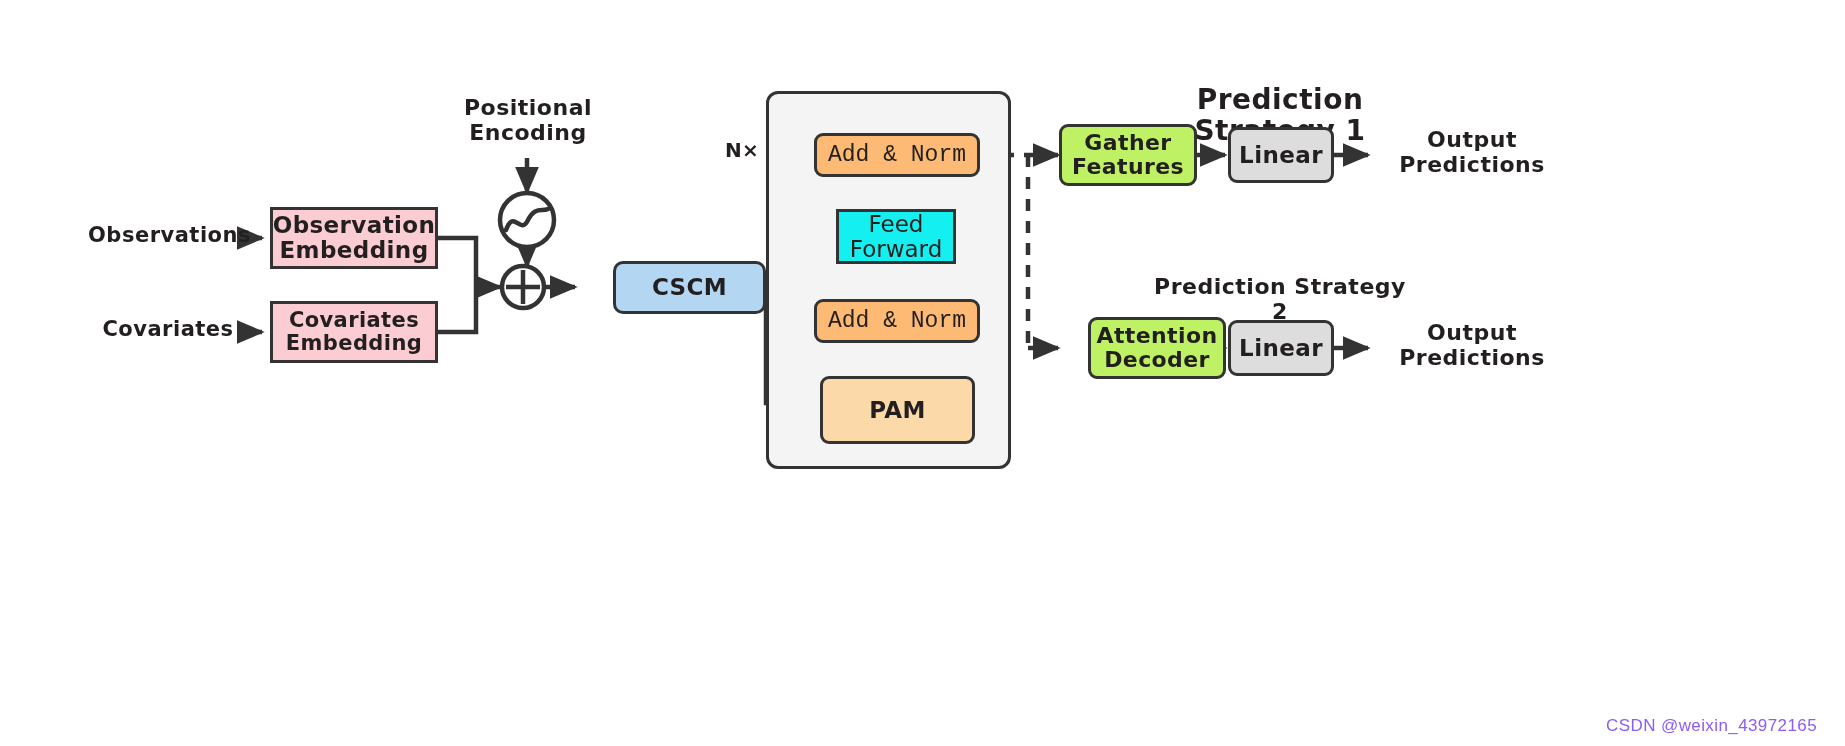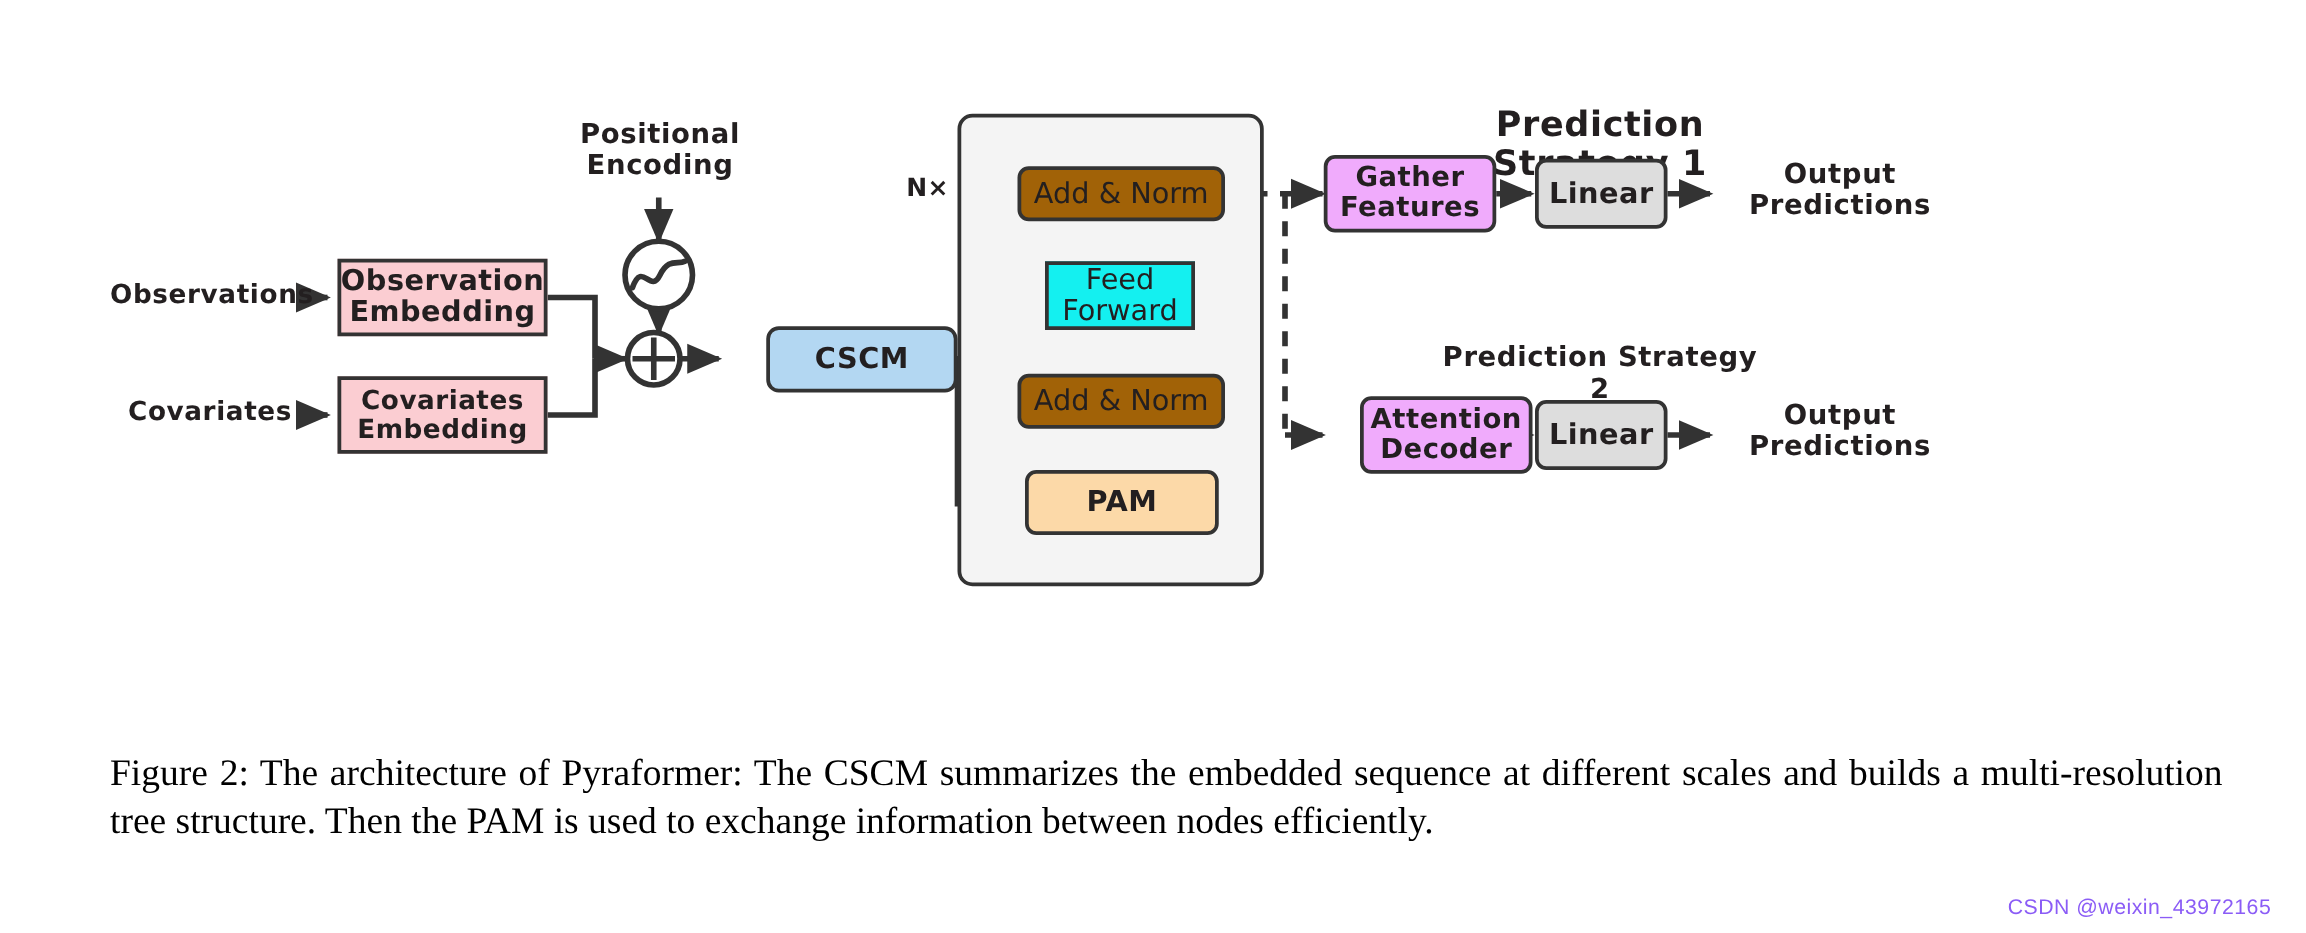--- a/index.html
+++ b/index.html
@@ -34,24 +34,24 @@
     align-items: center;
     justify-content: center;
     text-align: center;
     line-height: 1.08;
     color: #231f20;
     border: 3px solid #333333;
     white-space: pre-line;
   }
   .node.pink   { background: #fbcdd2; }
   .node.blue   { background: #b3d7f2; border-radius: 10px; }
-  .node.cream  { background: #a16207; border-radius: 9px; }
+  .node.cream  { background: #fdba74; border-radius: 9px; font-family: Liberation Mono, monospace; }
   .node.cyan   { background: #14f0f0; }
   .node.orange { background: #fcd9a8; border-radius: 9px; }
-  .node.yellow { background: #f0abfc; border-radius: 9px; }
+  .node.yellow { background: #bef264; border-radius: 9px; }
   .node.grey   { background: #dddddd; border-radius: 9px; }
 
   .bold   { font-weight: bold; letter-spacing: 0.4px; }
   .reg    { font-weight: normal; }
 
   
   .label {
     position: absolute;
     color: #231f20;
     text-align: center;
@@ -204,29 +204,28 @@
 
   <div class="node blue bold" style="left:580px; top:261px; width:153px; height:53px; font-size:23px;margin-left:33px;">CSCM</div>
 
   <div class="node cream reg" style="left:814px; top:133px; width:166px; height:44px; font-size:23px;">Add &amp; Norm</div>
 
   <div class="node cyan reg" style="left:836px; top:209px; width:120px; height:55px; font-size:23px; border-radius:0;">Feed
 Forward</div>
 
   <div class="node cream reg" style="left:814px; top:299px; width:166px; height:44px; font-size:23px;">Add &amp; Norm</div>
 
-  <div class="node orange bold" style="left:820px; top:376px; width:155px; height:52px; font-size:23px;">PAM</div>
+  <div class="node orange bold" style="left:820px; top:376px; width:155px; height:68px; font-size:23px;">PAM</div>
 
   <div class="node yellow bold" style="left:1059px; top:124px; width:138px; height:62px; font-size:22px;">Gather
 Features</div>
 
   <div class="node grey bold" style="left:1228px; top:127px; width:106px; height:56px; font-size:23px;">Linear</div>
 
   <div class="node yellow bold" style="left:1088px; top:317px; width:138px; height:62px; font-size:22px;">Attention
 Decoder</div>
 
   <div class="node grey bold" style="left:1228px; top:320px; width:106px; height:56px; font-size:23px;">Linear</div>
 
-  <div id="caption">Figure 2: The architecture of Pyraformer: The CSCM summarizes the embedded sequence at different scales and builds a multi-resolution tree structure. Then the PAM is used to exchange information between nodes efficiently.</div>
 
   <div id="watermark">CSDN @weixin_43972165</div>
 
 </div>
 
 </body></html>

